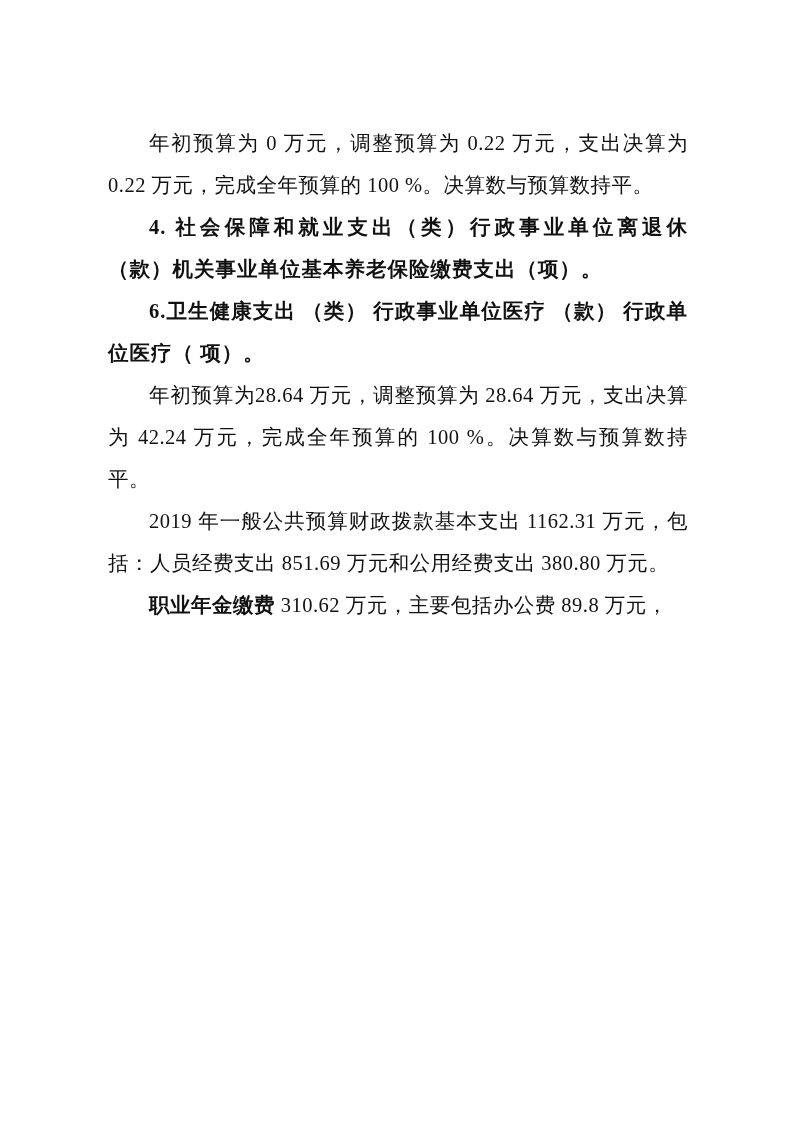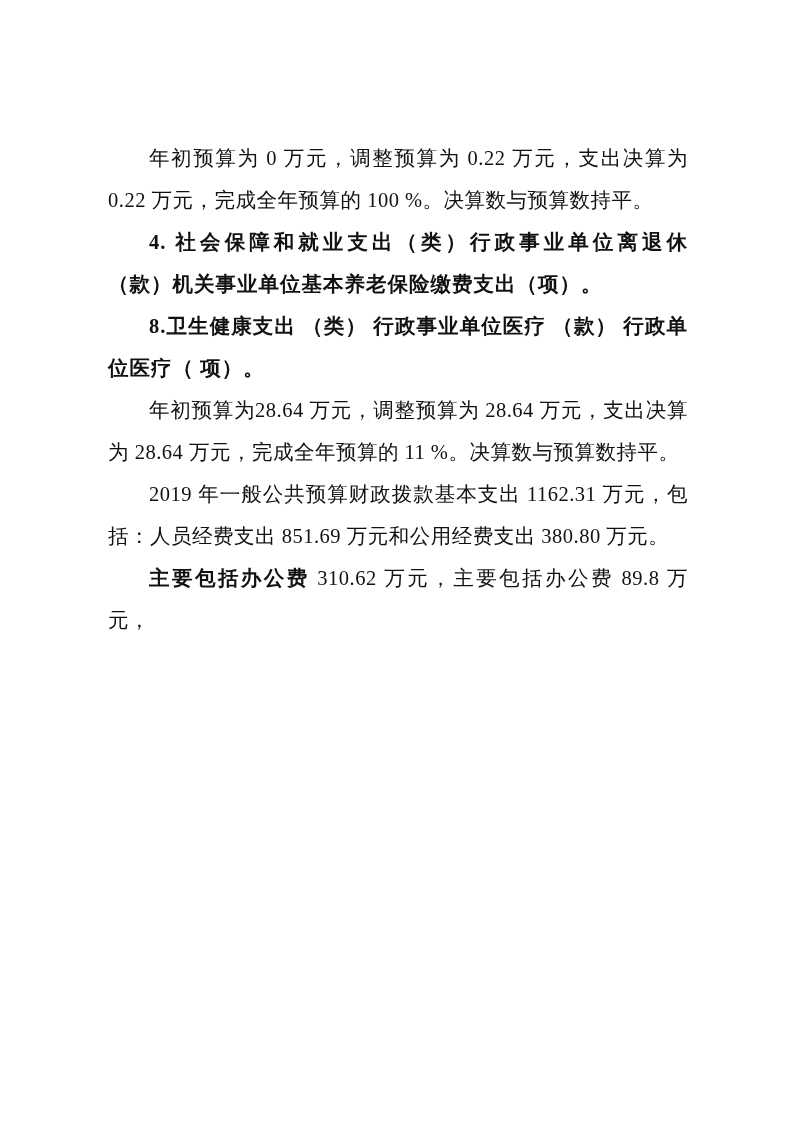--- a/index.html
+++ b/index.html
@@ -5,21 +5,21 @@
   html, body {
     margin: 0;
     padding: 0;
     background: #ffffff;
   }
   .page {
     position: relative;
     width: 793px;
     height: 936px;
     background: #ffffff;
-    margin: 15px auto;
+    margin: 0 auto;
     overflow: hidden;
     font-family: "Liberation Serif", "DejaVu Serif", serif;
     color: #000000;
   }
   .content {
     position: absolute;
     left: 108px;
     top: 122px;
     width: 580px;
   }
@@ -58,26 +58,26 @@
 <body>
 
 <div class="page">
   <div class="content">
 
     <p class="body">年初预算为 0 万元，调整预算为 0.22 万元，支出决算为 0.22 万元，完成全年预算的 100 %。决算数与预算数持平。</p>
 
     <p class="heading">4. 社会保障和就业支出（类）行政事业单位离退休（款）机关事业单位基本养老保险缴费支出（项）。</p>
 
 
-    <p class="heading">8.卫生健康支出 （类） 行政事业单位医疗 （款） 行政单位医疗（ 项）。</p>
+    <p class="heading">6.卫生健康支出 （类） 行政事业单位医疗 （款） 行政单位医疗（ 项）。</p>
 
-    <p class="body">年初预算为28.64 万元，调整预算为 28.64 万元，支出决算为 28.64 万元，完成全年预算的 11 %。决算数与预算数持平。</p>
+    <p class="body">年初预算为28.64 万元，调整预算为 28.64 万元，支出决算为 42.24 万元，完成全年预算的 100 %。决算数与预算数持平。</p>
 
 
     <p class="body">2019 年一般公共预算财政拨款基本支出 1162.31 万元，包括：人员经费支出 851.69 万元和公用经费支出 380.80 万元。</p>
 
 
-    <p class="body"><b>主要包括办公费</b><span> 310.62 万元，主要包括办公费 89.8 万元，</span></p>
+    <p class="body"><b>职业年金缴费</b><span> 310.62 万元，主要包括办公费 89.8 万元，</span></p>
 
   </div>
 
   <div class="pagenum">- 23 -</div>
 </div>
 
 </body></html>

